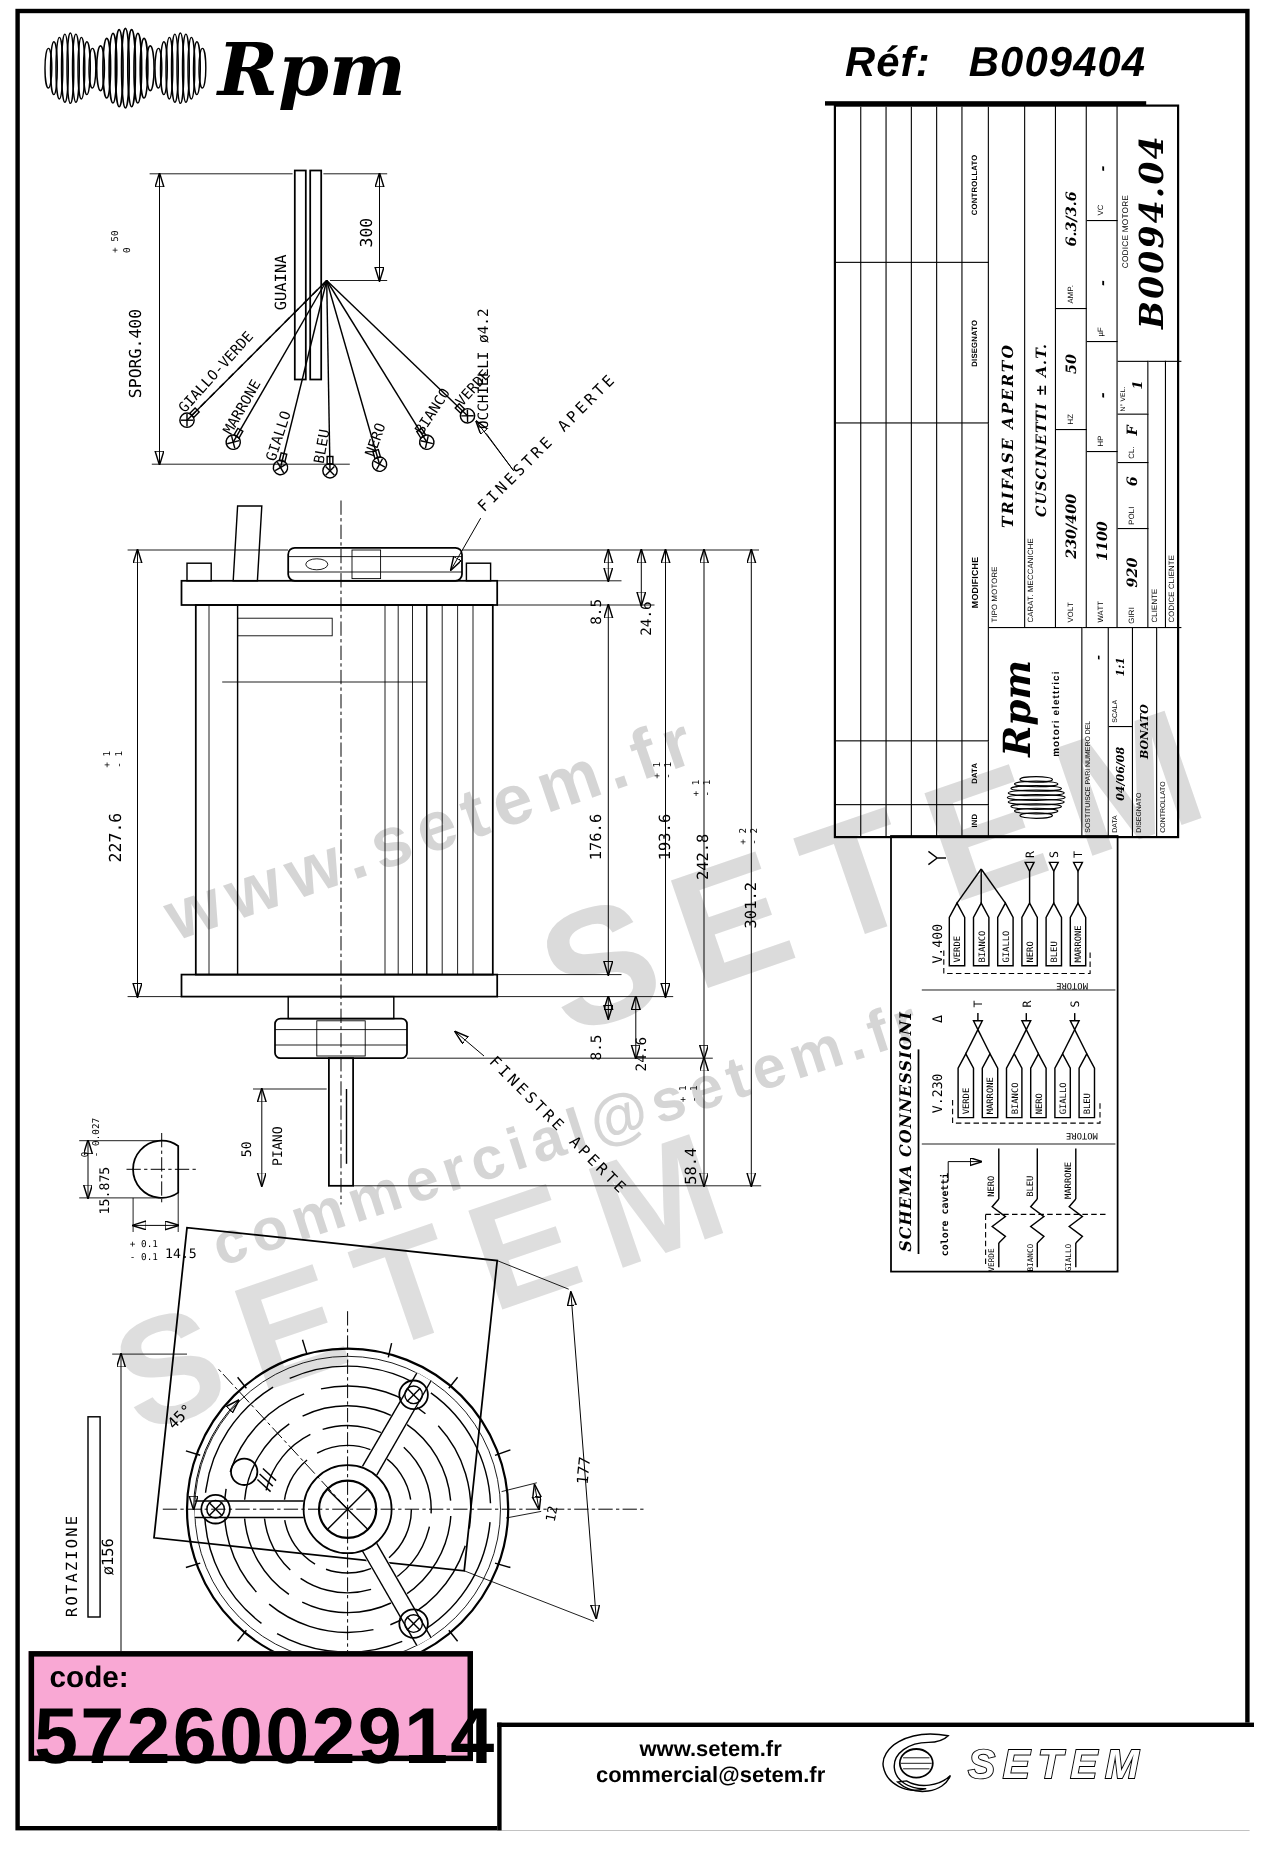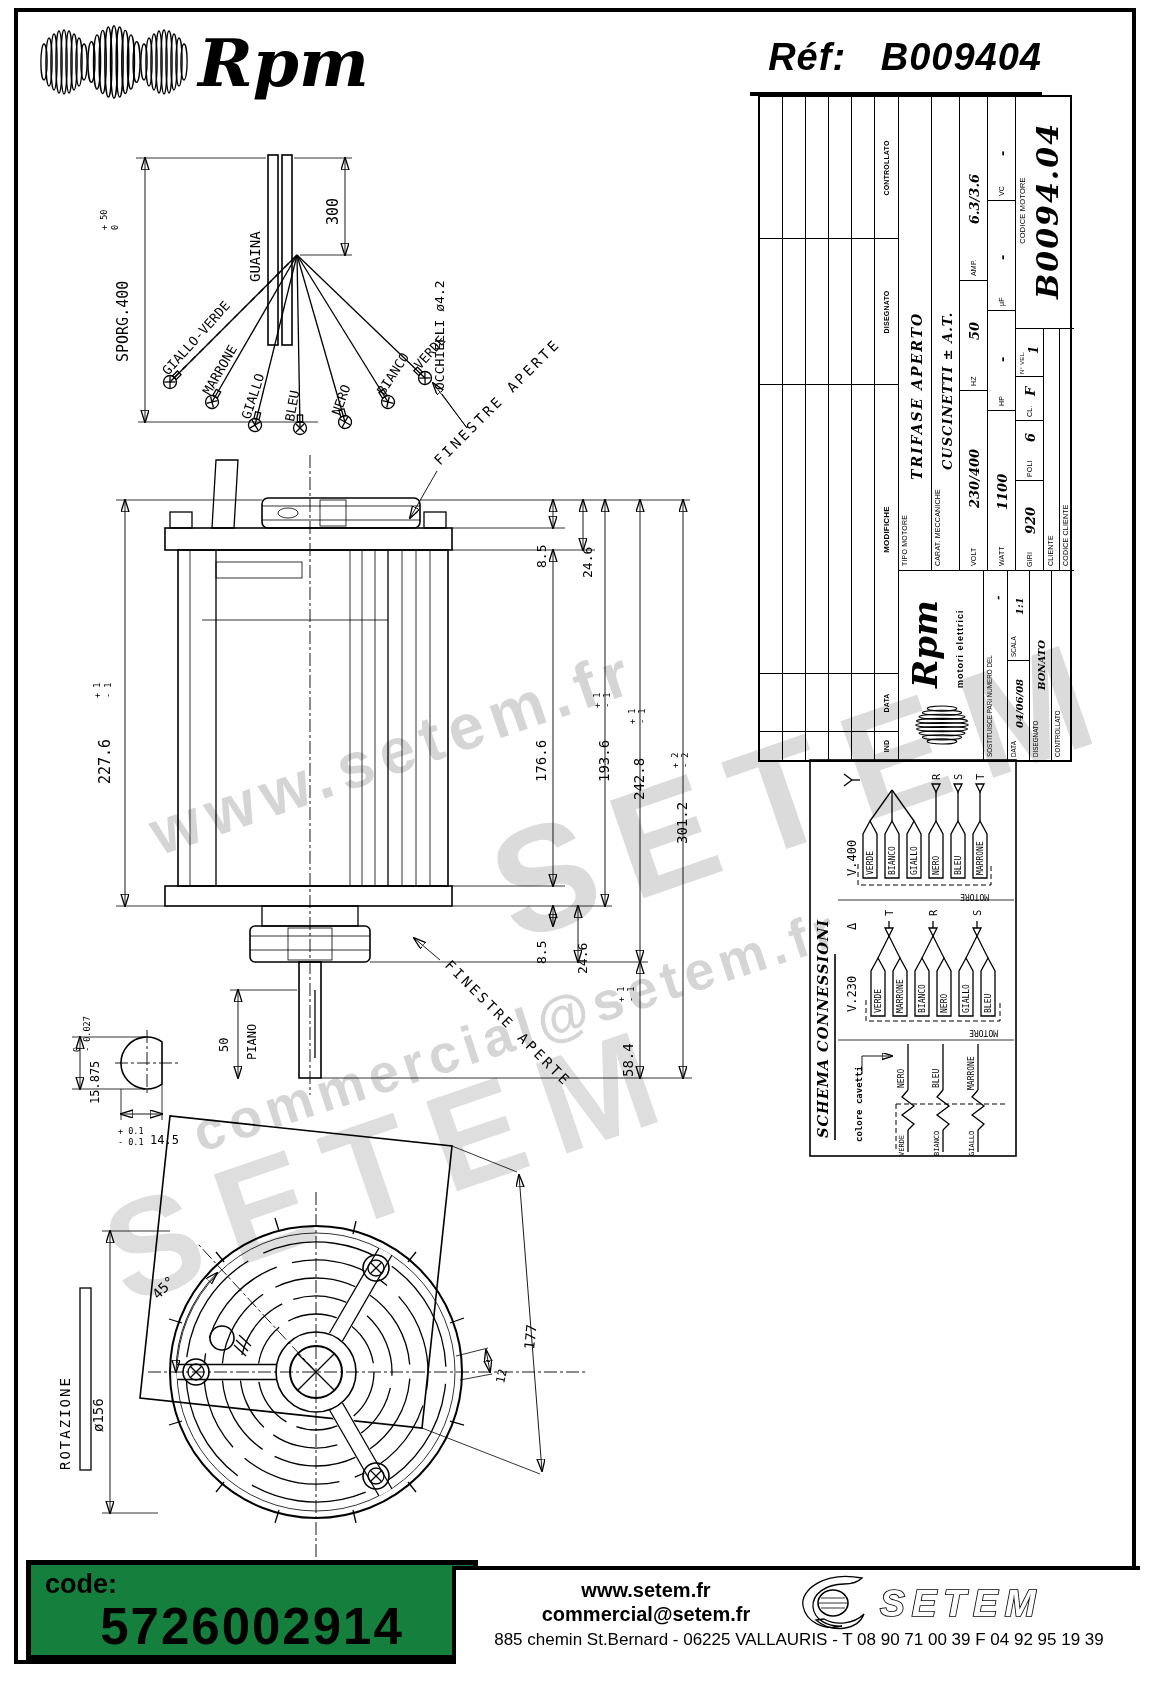--- a/index.html
+++ b/index.html
@@ -22,23 +22,23 @@
   
   .wm{position:absolute;color:rgba(115,115,115,.30);font-weight:700;white-space:nowrap;transform-origin:0 0;z-index:1;}
   
   #tbwrap{left:758px;top:762px;width:667px;height:314px;transform:rotate(-90deg);transform-origin:0 0;z-index:2;}
   .tb{position:absolute;left:0;top:0;width:667px;height:314px;border:2px solid #000;box-sizing:border-box;}
   .tb .c{position:absolute;box-sizing:border-box;border-color:#000;border-style:solid;border-width:0;}
   .lbl{font-size:7px;letter-spacing:.2px;}
   .lbl2{font-size:6.3px;}
   .val{font-family:"DejaVu Serif",serif;font-style:italic;font-weight:bold;font-size:11px;}
   
-  #codebox{left:26px;top:1560px;width:452px;height:100px;border:5px solid #000;z-index:3;background:#15803d;}
+  #codebox{left:26px;top:1501px;width:404px;height:100px;border:5px solid #000;z-index:3;background:#f9a8d4;}
   #codebox .cl{position:absolute;left:14px;top:4px;font-size:27px;font-weight:700;}
-  #codebox .cv{position:absolute;left:0;right:0;top:32px;text-align:center;font-size:51px;font-weight:700;letter-spacing:2px;}
+  #codebox .cv{position:absolute;left:0;right:0;top:32px;text-align:center;font-size:72px;font-weight:700;letter-spacing:2px;}
   #fstrip{left:452px;top:1566px;width:688px;height:98px;border-top:4px solid #000;border-left:4px solid #000;background:#fff;z-index:3;}
   #fcontact{position:absolute;left:60px;top:8px;width:260px;text-align:center;font-weight:700;font-size:20px;line-height:24px;}
   #faddr{position:absolute;left:8px;top:60px;width:670px;font-size:17px;text-align:center;}
 </style>
 </head>
 <body>
 
 <div class="wm" style="left:140px;top:800px;font-size:64px;letter-spacing:8px;transform:rotate(-19deg);">www.setem.fr</div>
 <div class="wm" style="left:470px;top:812px;font-size:150px;letter-spacing:26px;transform:rotate(-19deg);color:rgba(115,115,115,.26);">SETEM</div>
 <div class="wm" style="left:185px;top:1105px;font-size:54px;letter-spacing:6px;transform:rotate(-18deg);">commercial@setem.fr</div>
@@ -633,14 +633,13 @@
     <g>
       <path d="M66,4 C28,-3 4,16 7,32 C10,48 28,57 46,52 C31,53 18,45 17,33 C16,20 30,10 48,10 C56,10 62,8 66,4 Z" fill="#111" stroke="none"></path>
       <ellipse cx="37" cy="29" rx="15" ry="13" fill="#fff" class="med"></ellipse>
       <line x1="25" y1="24" x2="49" y2="24" class="thin"></line>
         <line x1="23" y1="29" x2="51" y2="29" class="thin"></line>
         <line x1="25" y1="34" x2="49" y2="34" class="thin"></line>
       <path d="M20,46 C36,60 62,56 68,40 C58,50 40,52 28,45 Z" fill="#111" stroke="none"></path>
     </g>
     <text x="84" y="42" style="font-family:'Liberation Sans',sans-serif;font-style:italic;font-weight:bold;font-size:37px;letter-spacing:7px;fill:#fff;stroke:#000;stroke-width:1.7px;paint-order:stroke;">SETEM</text>
   </svg>
-  <div id="faddr">885 chemin St.Bernard  -  06225 VALLAURIS  -  T 08 90 71 00 39   F 04 92 95 19 39</div>
 </div>
 
 </body></html>

